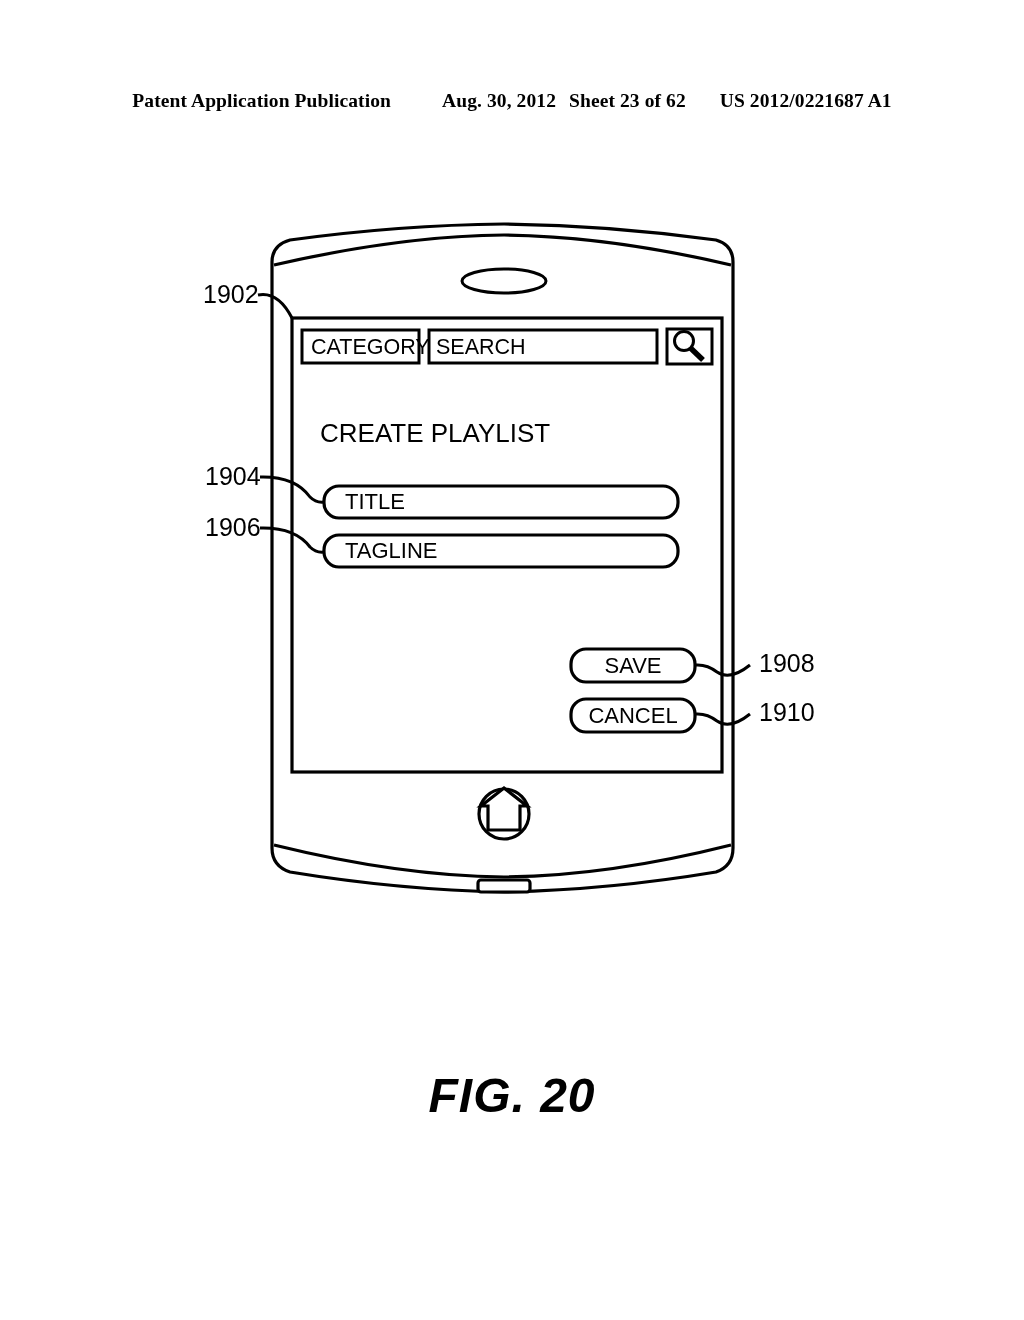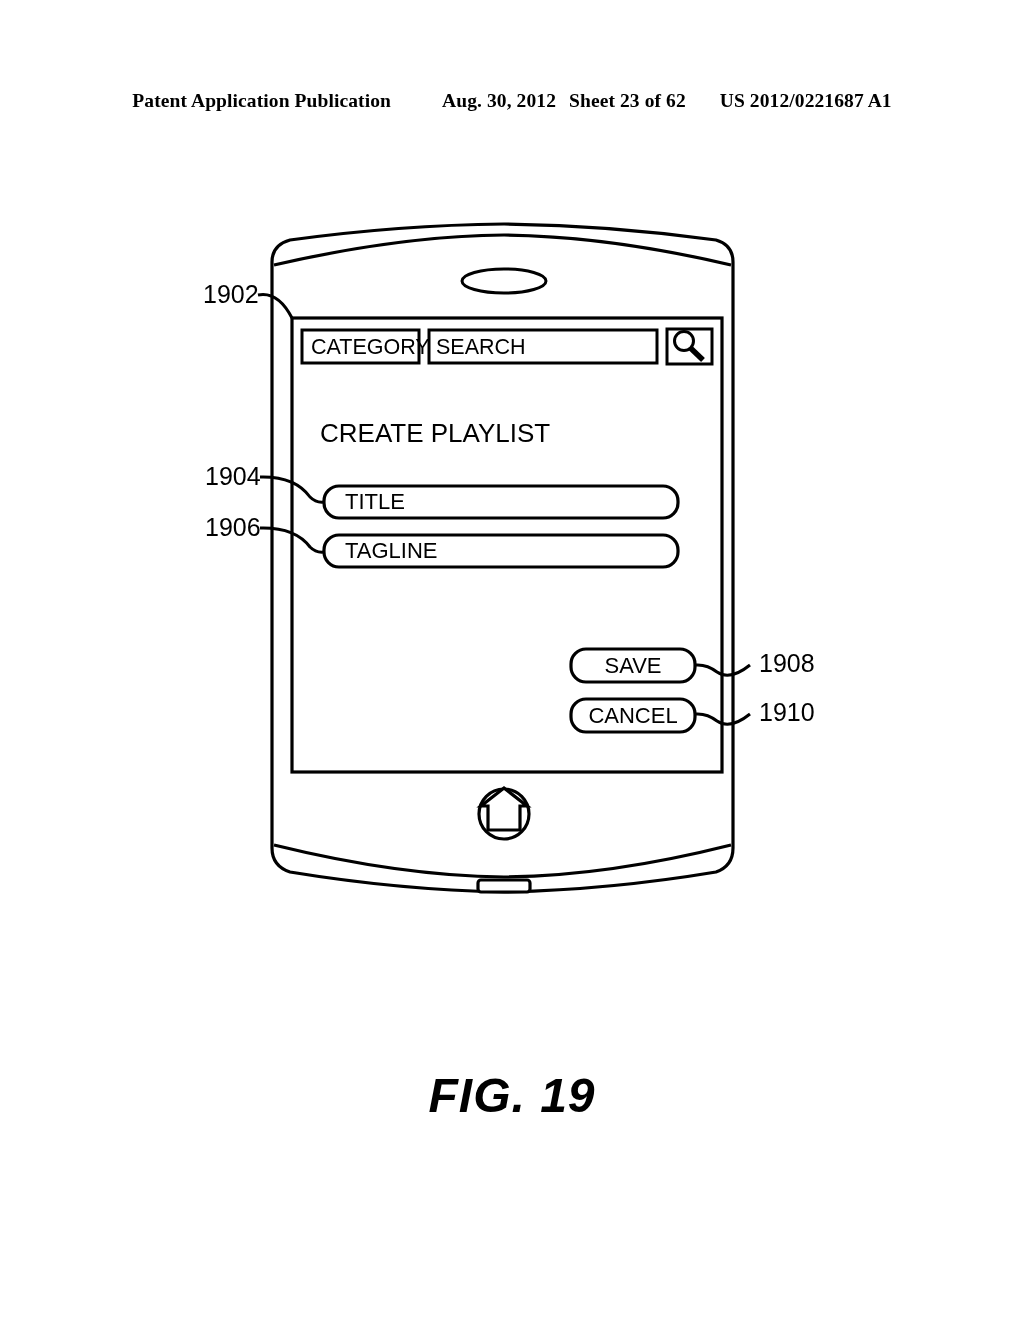--- a/index.html
+++ b/index.html
@@ -158,13 +158,13 @@
   <path d="M 260 528 Q 295 527 310 547 Q 316 553 324 552" fill="none" stroke="#000000" stroke-width="3"></path>
 
   <text class="ref-num" x="759" y="672">1908</text>
   <path d="M 695 665 Q 707 664 717 672 Q 730 681 750 665" fill="none" stroke="#000000" stroke-width="3"></path>
 
   <text class="ref-num" x="759" y="721">1910</text>
   <path d="M 695 714 Q 707 713 717 721 Q 730 730 750 714" fill="none" stroke="#000000" stroke-width="3"></path>
 
 </svg>
 
-<div class="fig-caption">FIG. 19</div>
+<div class="fig-caption">FIG. 20</div>
 
 </body></html>

